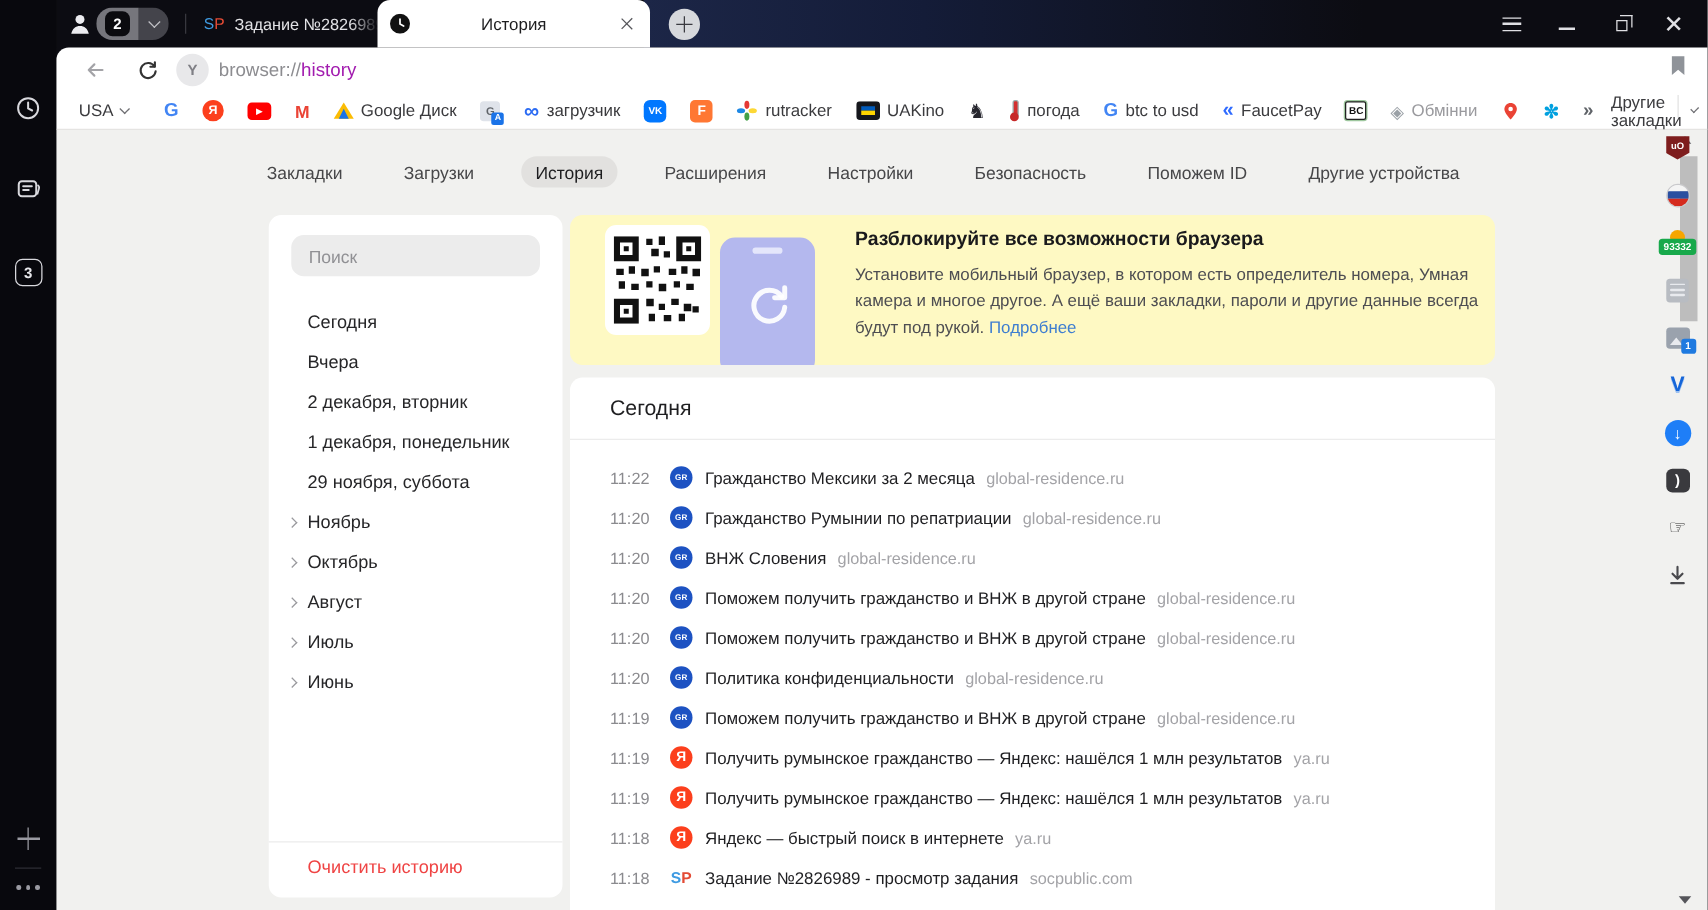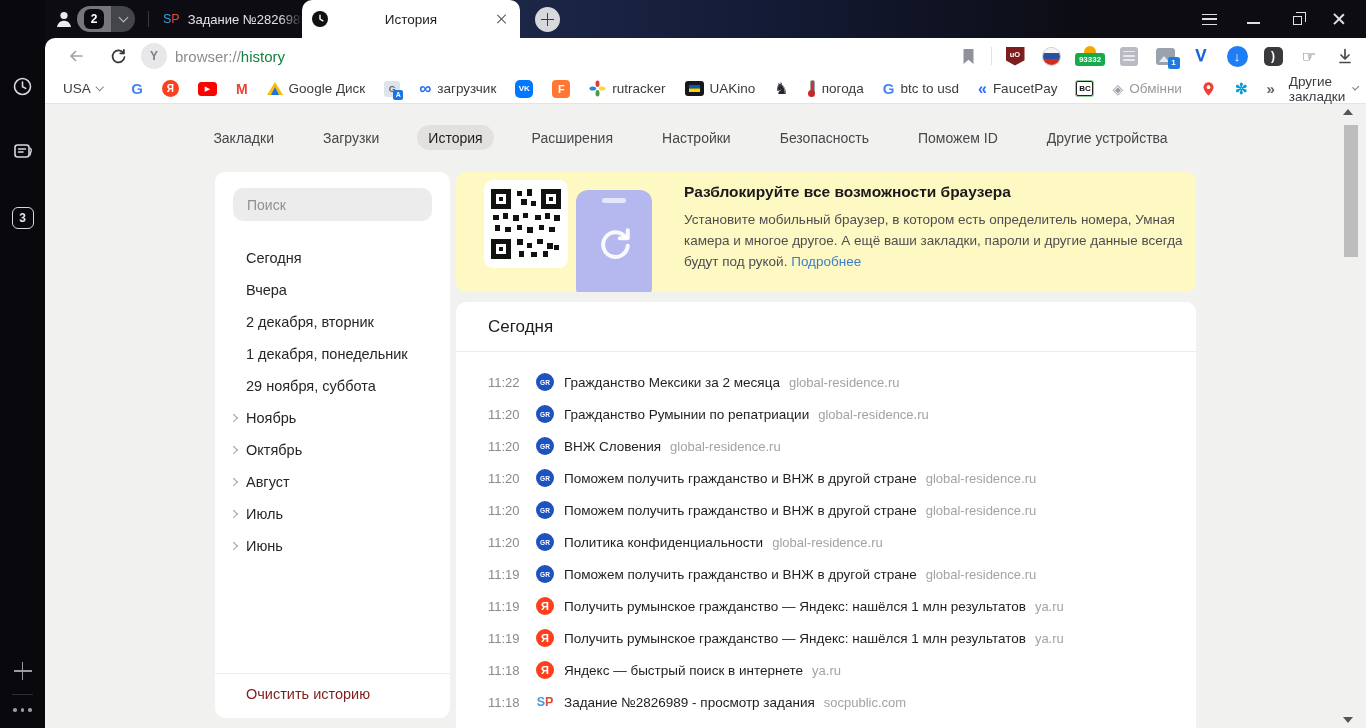--- a/index.html
+++ b/index.html
@@ -62,22 +62,22 @@
   .xicon:before,.xicon:after { content:""; position:absolute; left:6.3px; top:0; width:1.5px; height:14px; background:#e0e0e4; }
   .xicon:before{transform:rotate(45deg);} .xicon:after{transform:rotate(-45deg);}
 
   
   #chrome-top { position:absolute; left:45px; top:38px; right:0; height:66px; background:#fff; border-radius:10px 0 0 0; z-index:1; }
   #addr { position:absolute; left:0; top:0; right:0; height:36px; display:flex; align-items:center; }
   .nav-ic { width:34px; height:30px; display:flex; align-items:center; justify-content:center; cursor:pointer; flex:none; }
   .site-chip { width:26px; height:26px; border-radius:50%; background:#e8e8ea; color:#7f7f85; font-weight:bold;
                font-size:12px; display:flex; align-items:center; justify-content:center; margin:0 8px 0 6px; flex:none; }
   .url { font-size:15px; white-space:nowrap; }
-  .url .scheme { color:#8c8c90; } .url .host { color:#15803d; }
-  #ext-row { position:absolute; right:8px; top:0; height:36px; display:flex; align-items:center; gap:10px; }
+  .url .scheme { color:#8c8c90; } .url .host { color:#a21caf; }
+  #ext-row { position:absolute; right:8px; top:0; height:36px; display:flex; align-items:center; gap:10px;flex-direction:column; }
   .ext { width:26px; height:28px; display:flex; align-items:center; justify-content:center; cursor:pointer; position:relative; flex:none; }
   .ext-div { width:1px; height:18px; background:#e2e2e2; flex:none; }
   .shield { width:19px; height:19px; background:#7e1d1d; color:#fff; font-size:7.5px; font-weight:bold;
             display:flex; align-items:flex-start; justify-content:center; padding-top:3px;
             clip-path:polygon(0 0,100% 0,100% 72%,50% 100%,0 72%); }
   .ruflag { width:19px; height:19px; border-radius:50%; overflow:hidden; border:1px solid #c9c9cc; }
   .ruflag i { display:block; height:33.4%; } .ruflag .w{background:#f4f4f4;} .ruflag .b{background:#2a4fa0;} .ruflag .r{background:#d52b1e;}
   .counter { position:relative; width:30px; height:20px; }
   .counter .sun { position:absolute; left:9px; top:0; width:12px; height:12px; border-radius:50%; background:#f7a600; }
   .counter .num { position:absolute; left:0; bottom:0; width:30px; height:13px; background:#18a94b; border-radius:3px;
@@ -144,21 +144,21 @@
   #lpanel { position:absolute; left:170px; top:68px; width:235px; height:546px; background:#fff; border-radius:10px; }
   #search { position:absolute; left:18px; top:16px; width:199px; height:33px; background:#ececec; border:none;
             border-radius:10px; padding:0 14px; font-size:14px; color:#1d4ed8; font-family:"Liberation Sans",sans-serif; outline:none; }
   #search::placeholder { color:#909094; }
   #datelist { position:absolute; left:0; top:70px; width:100%; }
   .dl-item { height:32px; display:flex; align-items:center; padding-left:31px; font-size:14.5px; color:#262628;
              cursor:pointer; position:relative; }
   .dl-item .chev-r { position:absolute; left:16px; width:5.5px; height:5.5px; border-right:1.4px solid #9a9a9e;
              border-top:1.4px solid #9a9a9e; transform:rotate(45deg); }
   #clear-div { position:absolute; left:0; right:0; top:501px; height:1px; background:#ebebeb; }
-  #clear-btn { position:absolute; left:31px; top:514px; font-size:14.5px; color:#7f1d1d; cursor:pointer; }
+  #clear-btn { position:absolute; left:31px; top:514px; font-size:14.5px; color:#ef4444; cursor:pointer; }
 
   
   #promo { position:absolute; left:411px; top:68px; width:740px; height:120px; background:#fef9c3;
            border-radius:10px; overflow:hidden; }
   #qr { position:absolute; left:28px; top:8px; width:84px; height:88px; background:#fff; border-radius:9px;
         display:flex; align-items:center; justify-content:center; }
   #phone { position:absolute; left:120px; top:18px; width:76px; height:110px; background:#b4b8ee; border-radius:12px; }
   #phone .notch { position:absolute; left:26px; top:8px; width:24px; height:5px; border-radius:3px; background:#e4e6fb; }
   #phone .sync { position:absolute; left:19px; top:33px; }
   .promo-title { position:absolute; left:228px; top:11px; font-size:15.5px; font-weight:bold; color:#1a1a1c; }

